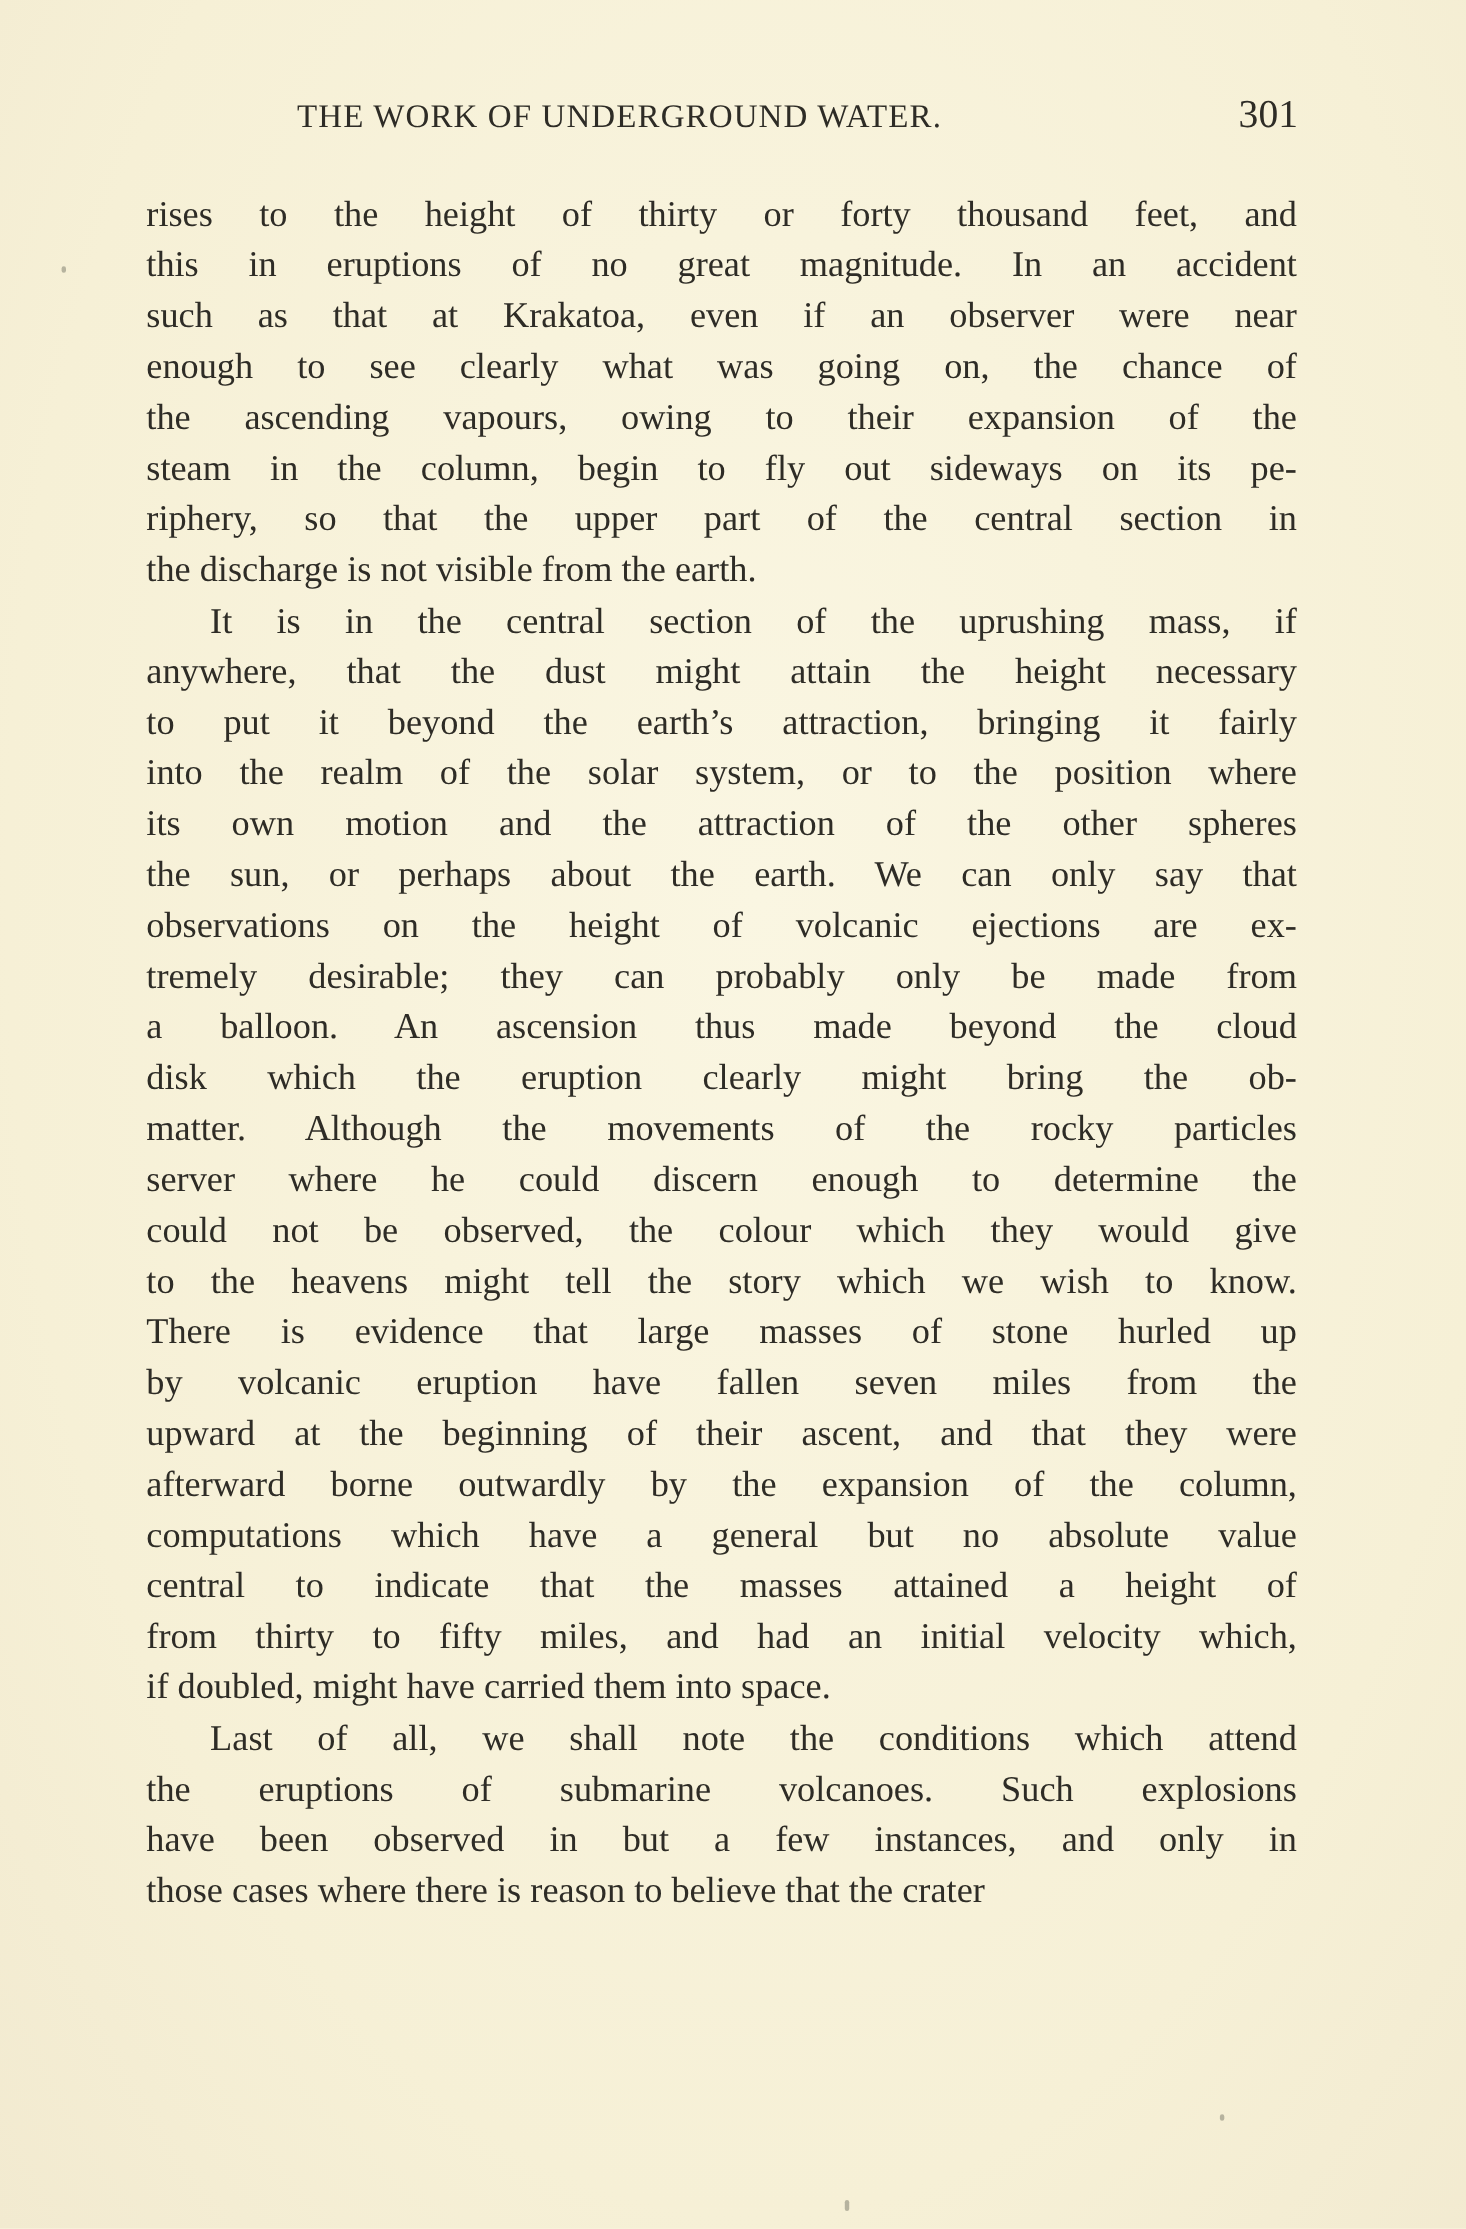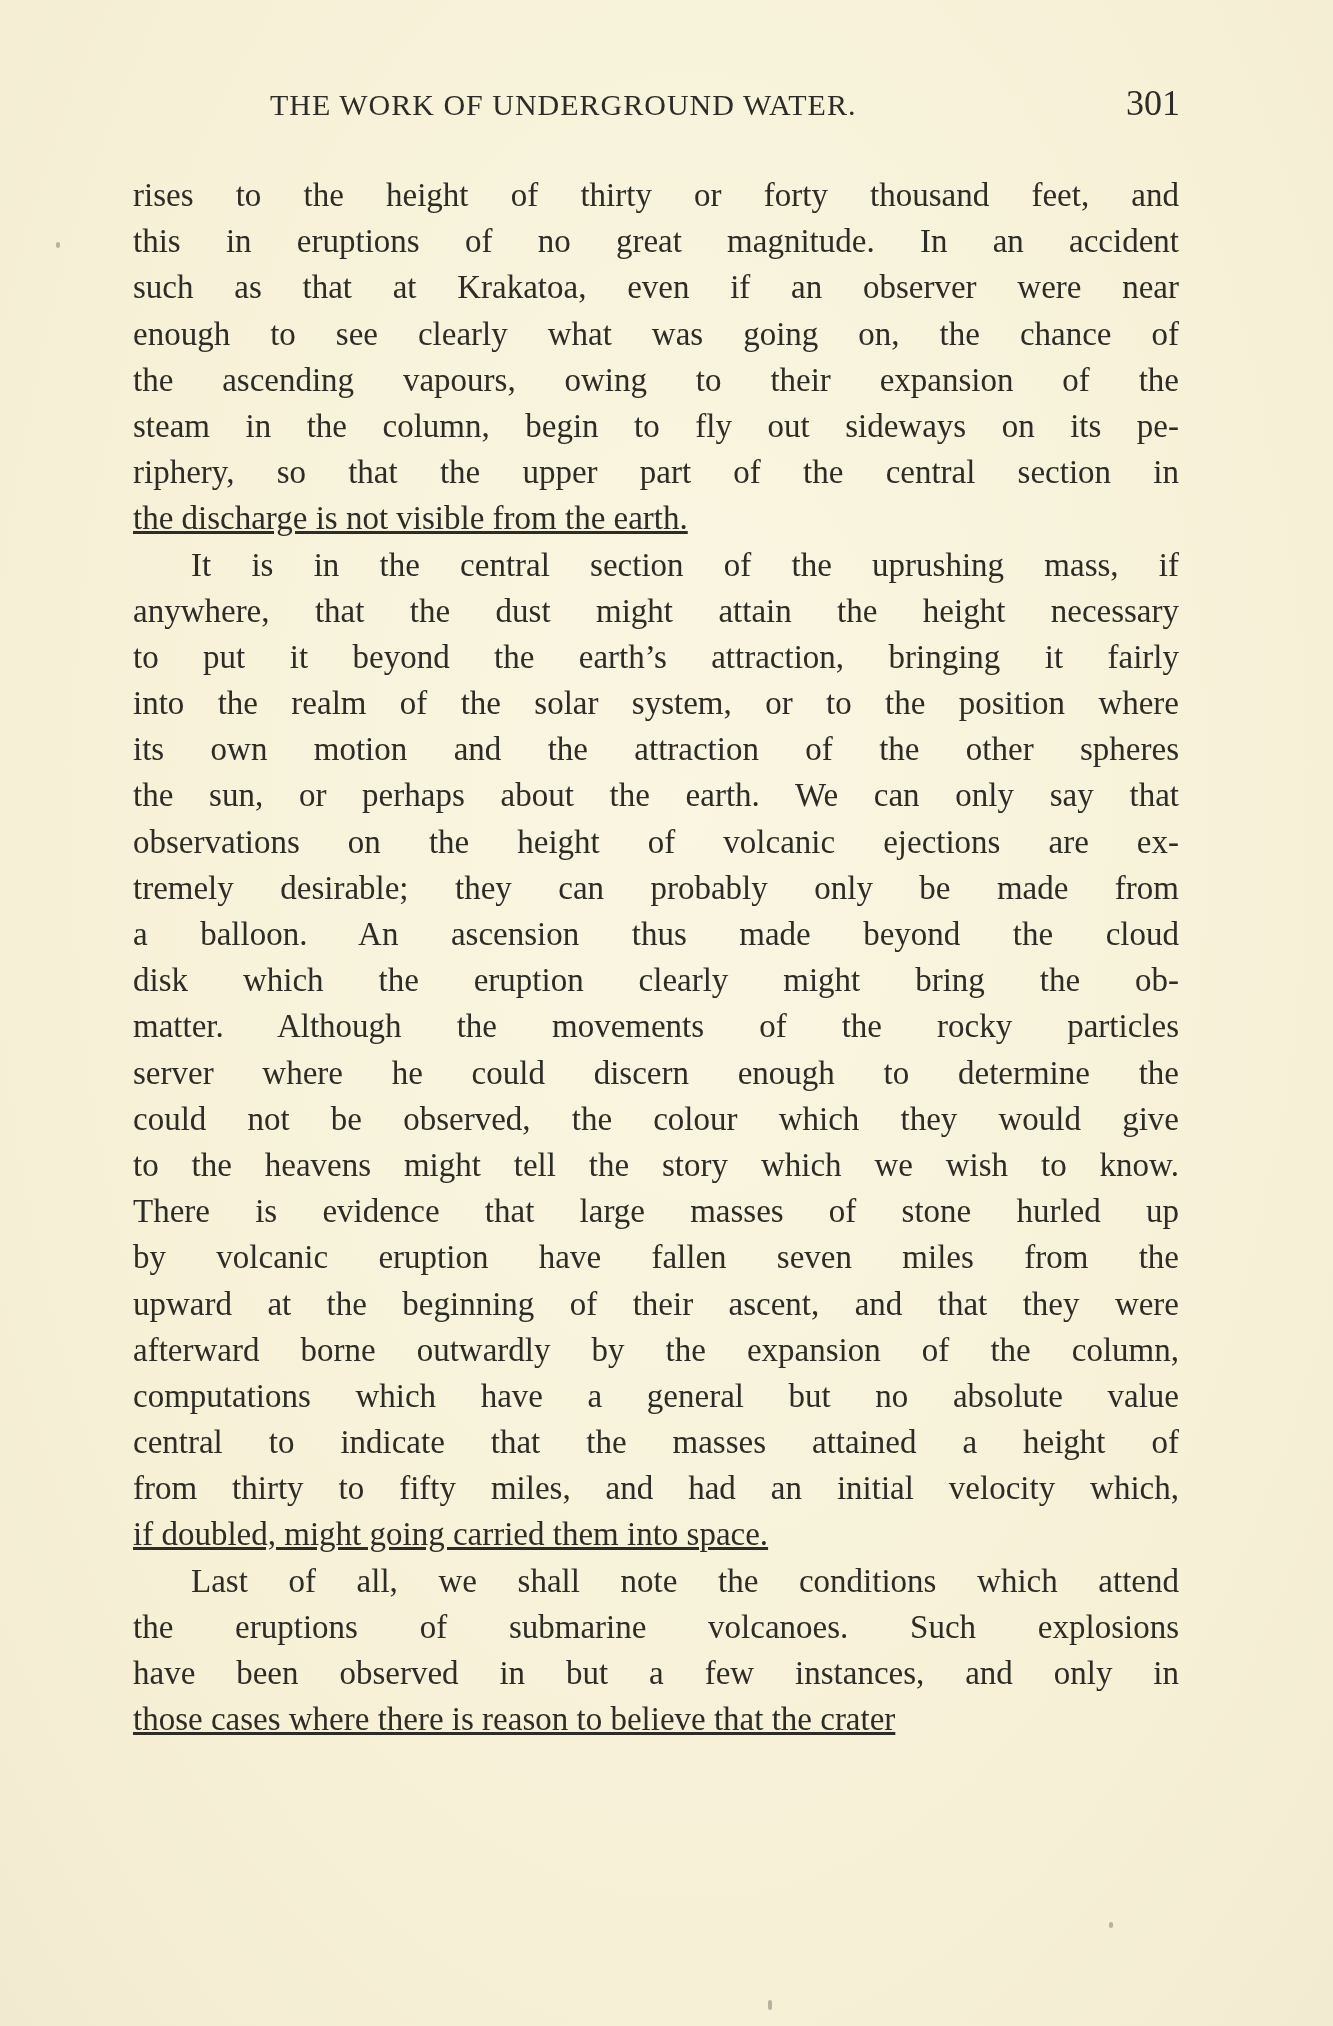--- a/index.html
+++ b/index.html
@@ -24,21 +24,21 @@
   .page-number { font-size:36px;margin-left:20px; }
   .body-text {
     position:absolute; left:133px; top:172px; width:1046px;
     font-family:"Liberation Serif","DejaVu Serif",serif;
     font-size:33px; line-height:46.2px;
   }
   .line {
     display:block; text-align:justify; text-align-last:justify;
     white-space:nowrap; height:46.2px;
   }
-  .line.last { text-align-last:left;text-decoration:underline; }
+  .line.last { text-align-last:left; }
   .line.indent { padding-left:58px; }
   .mark { position:absolute; width:4px; height:6px; background:#8c8a7a; border-radius:2px; opacity:.6; }
 </style>
 </head>
 <body>
 
 <div class="page">
   <div class="running-head">
     <span class="running-title">THE WORK OF UNDERGROUND WATER.</span>
     <span class="page-number">301</span>
@@ -70,21 +70,21 @@
         <span class="line">server where he could discern enough to determine the</span>
         <span class="line">could not be observed, the colour which they would give</span>
         <span class="line">to the heavens might tell the story which we wish to know.</span>
         <span class="line">There is evidence that large masses of stone hurled up</span>
         <span class="line">by volcanic eruption have fallen seven miles from the</span>
         <span class="line">upward at the beginning of their ascent, and that they were</span>
         <span class="line">afterward borne outwardly by the expansion of the column,</span>
         <span class="line">computations which have a general but no absolute value</span>
         <span class="line">central to indicate that the masses attained a height of</span>
         <span class="line">from thirty to fifty miles, and had an initial velocity which,</span>
-        <span class="line last">if doubled, might going carried them into space.</span>
+        <span class="line last">if doubled, might have carried them into space.</span>
       </div>
       <div>
         <span class="line indent">Last of all, we shall note the conditions which attend</span>
         <span class="line">the eruptions of submarine volcanoes.  Such explosions</span>
         <span class="line">have been observed in but a few instances, and only in</span>
         <span class="line last">those cases where there is reason to believe that the crater</span>
       </div>
     </div>
 
   <span class="mark" style="left:56px;top:242px;"></span>

